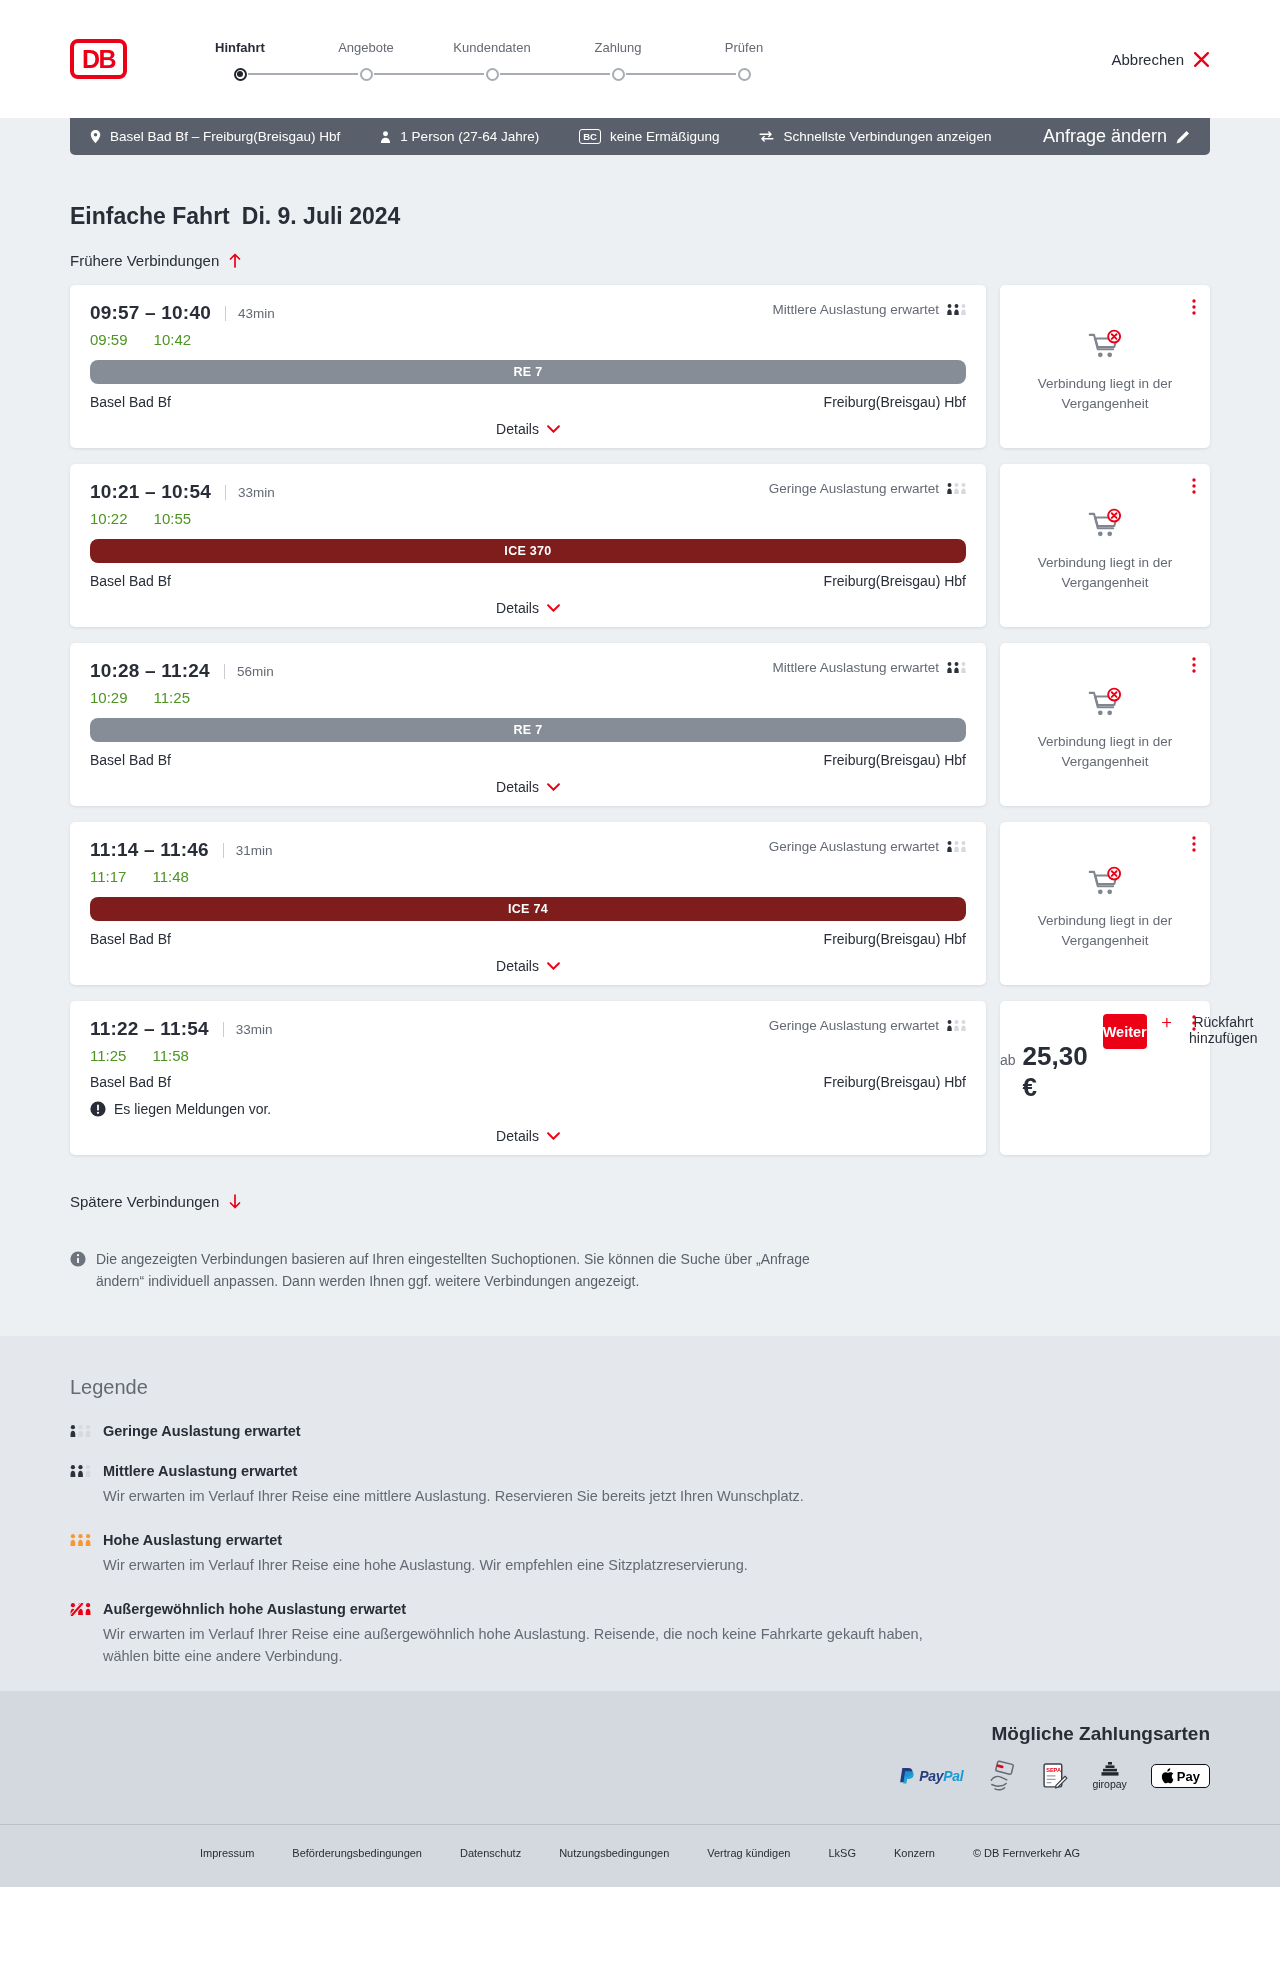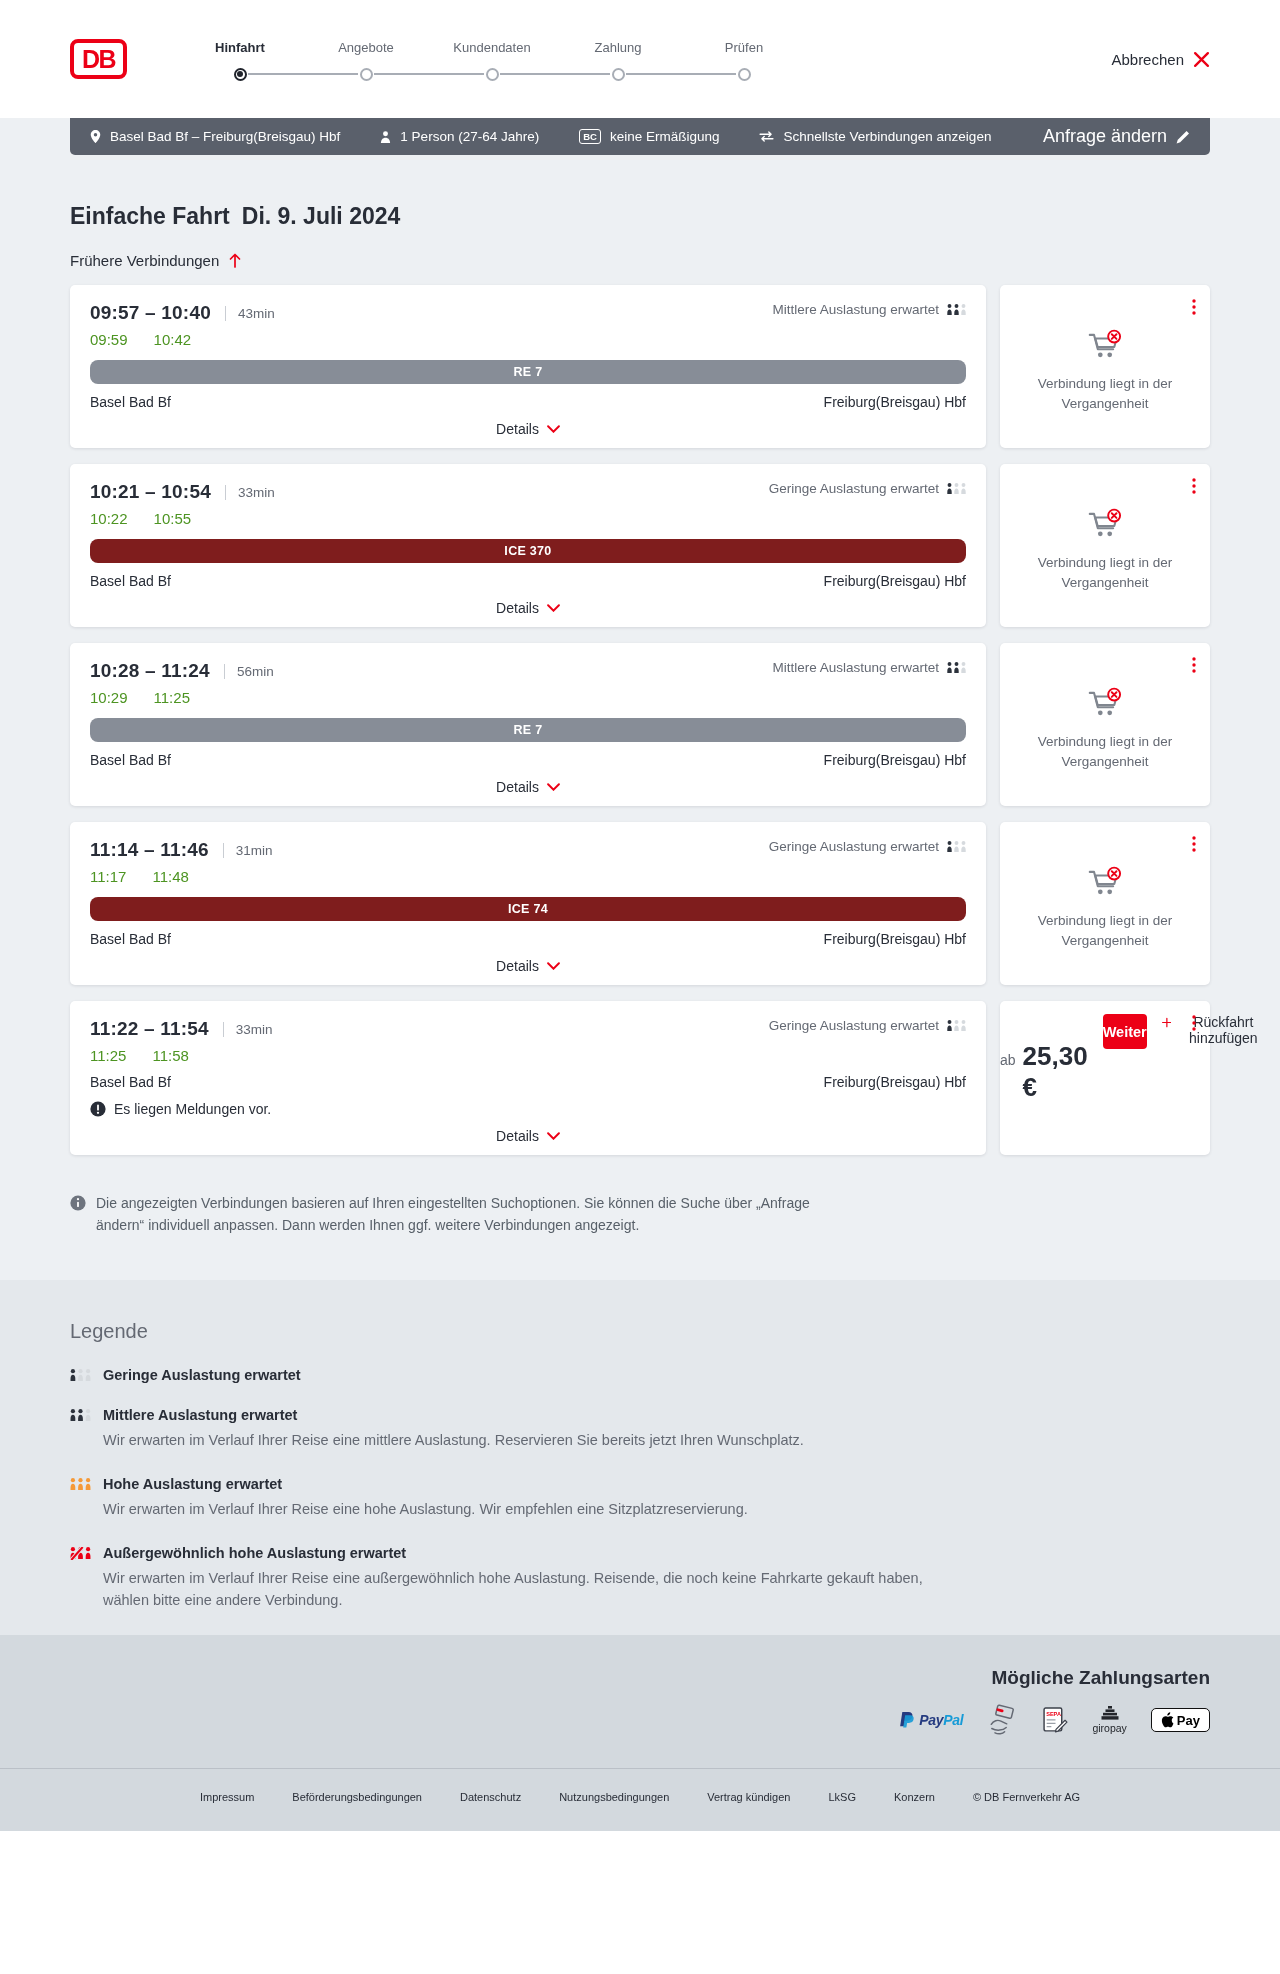--- a/index.html
+++ b/index.html
@@ -482,20 +482,28 @@
           <button class="add-return-btn">
             <svg viewBox="0 0 16 16" width="17" height="17" stroke="#ec0016" stroke-width="2" stroke-linecap="round" fill="none">
                 <path d="M8 1 V15 M1 8 H15"></path>
               </svg>
             <span>Rückfahrt hinzufügen</span>
           </button>
         </div>
       </aside>
     </div>
 
+    <div>
+      <button class="time-nav later">
+        <span>Spätere Verbindungen</span>
+        <svg viewBox="0 0 12 15" width="12" height="15" fill="none" stroke="#ec0016" stroke-width="1.7" stroke-linecap="round" stroke-linejoin="round">
+            <path d="M6 1 V13.5 M1.5 9 L6 13.5 L10.5 9"></path>
+          </svg>
+      </button>
+    </div>
 
     <div class="info-note">
       <svg viewBox="0 0 16 16" width="16" height="16">
         <circle cx="8" cy="8" r="7.6" fill="#6e747e"></circle>
         <rect x="7.1" y="6.7" width="1.8" height="5.4" rx="0.9" fill="#fff"></rect>
         <circle cx="8" cy="4.2" r="1.1" fill="#fff"></circle>
       </svg>
       <p>Die angezeigten Verbindungen basieren auf Ihren eingestellten Suchoptionen. Sie können die Suche über „Anfrage ändern“ individuell anpassen. Dann werden Ihnen ggf. weitere Verbindungen angezeigt.</p>
     </div>
 

